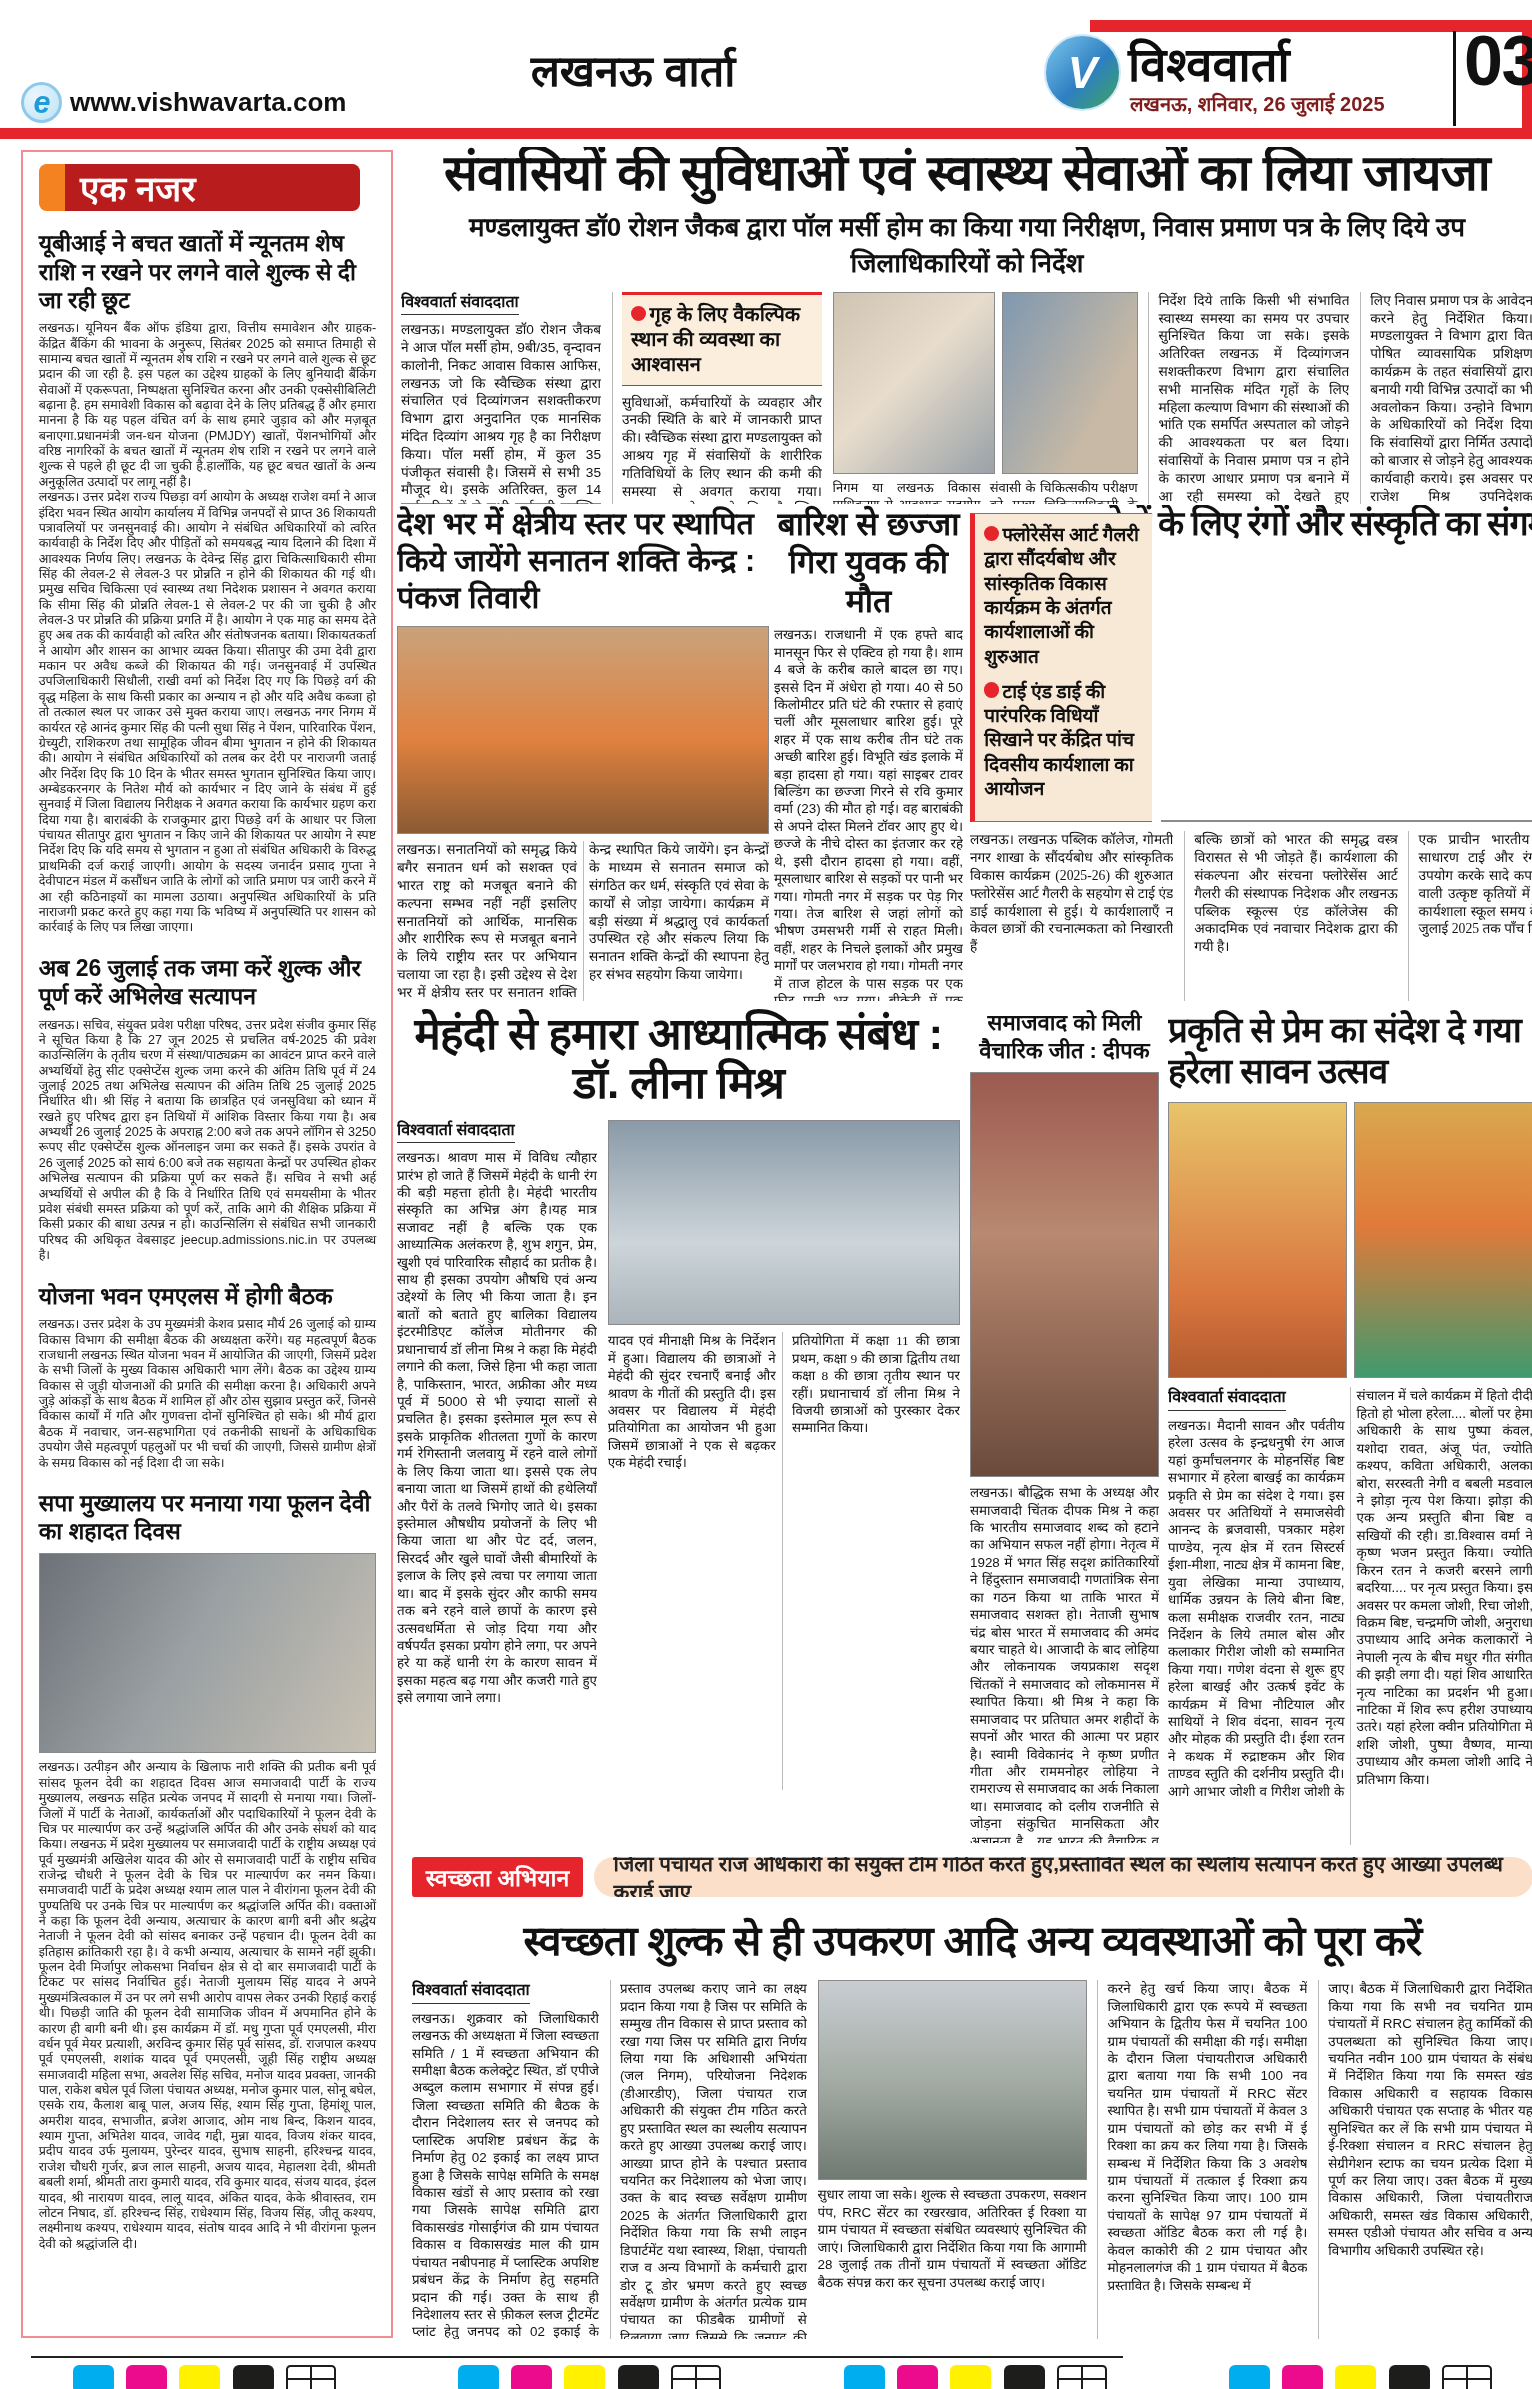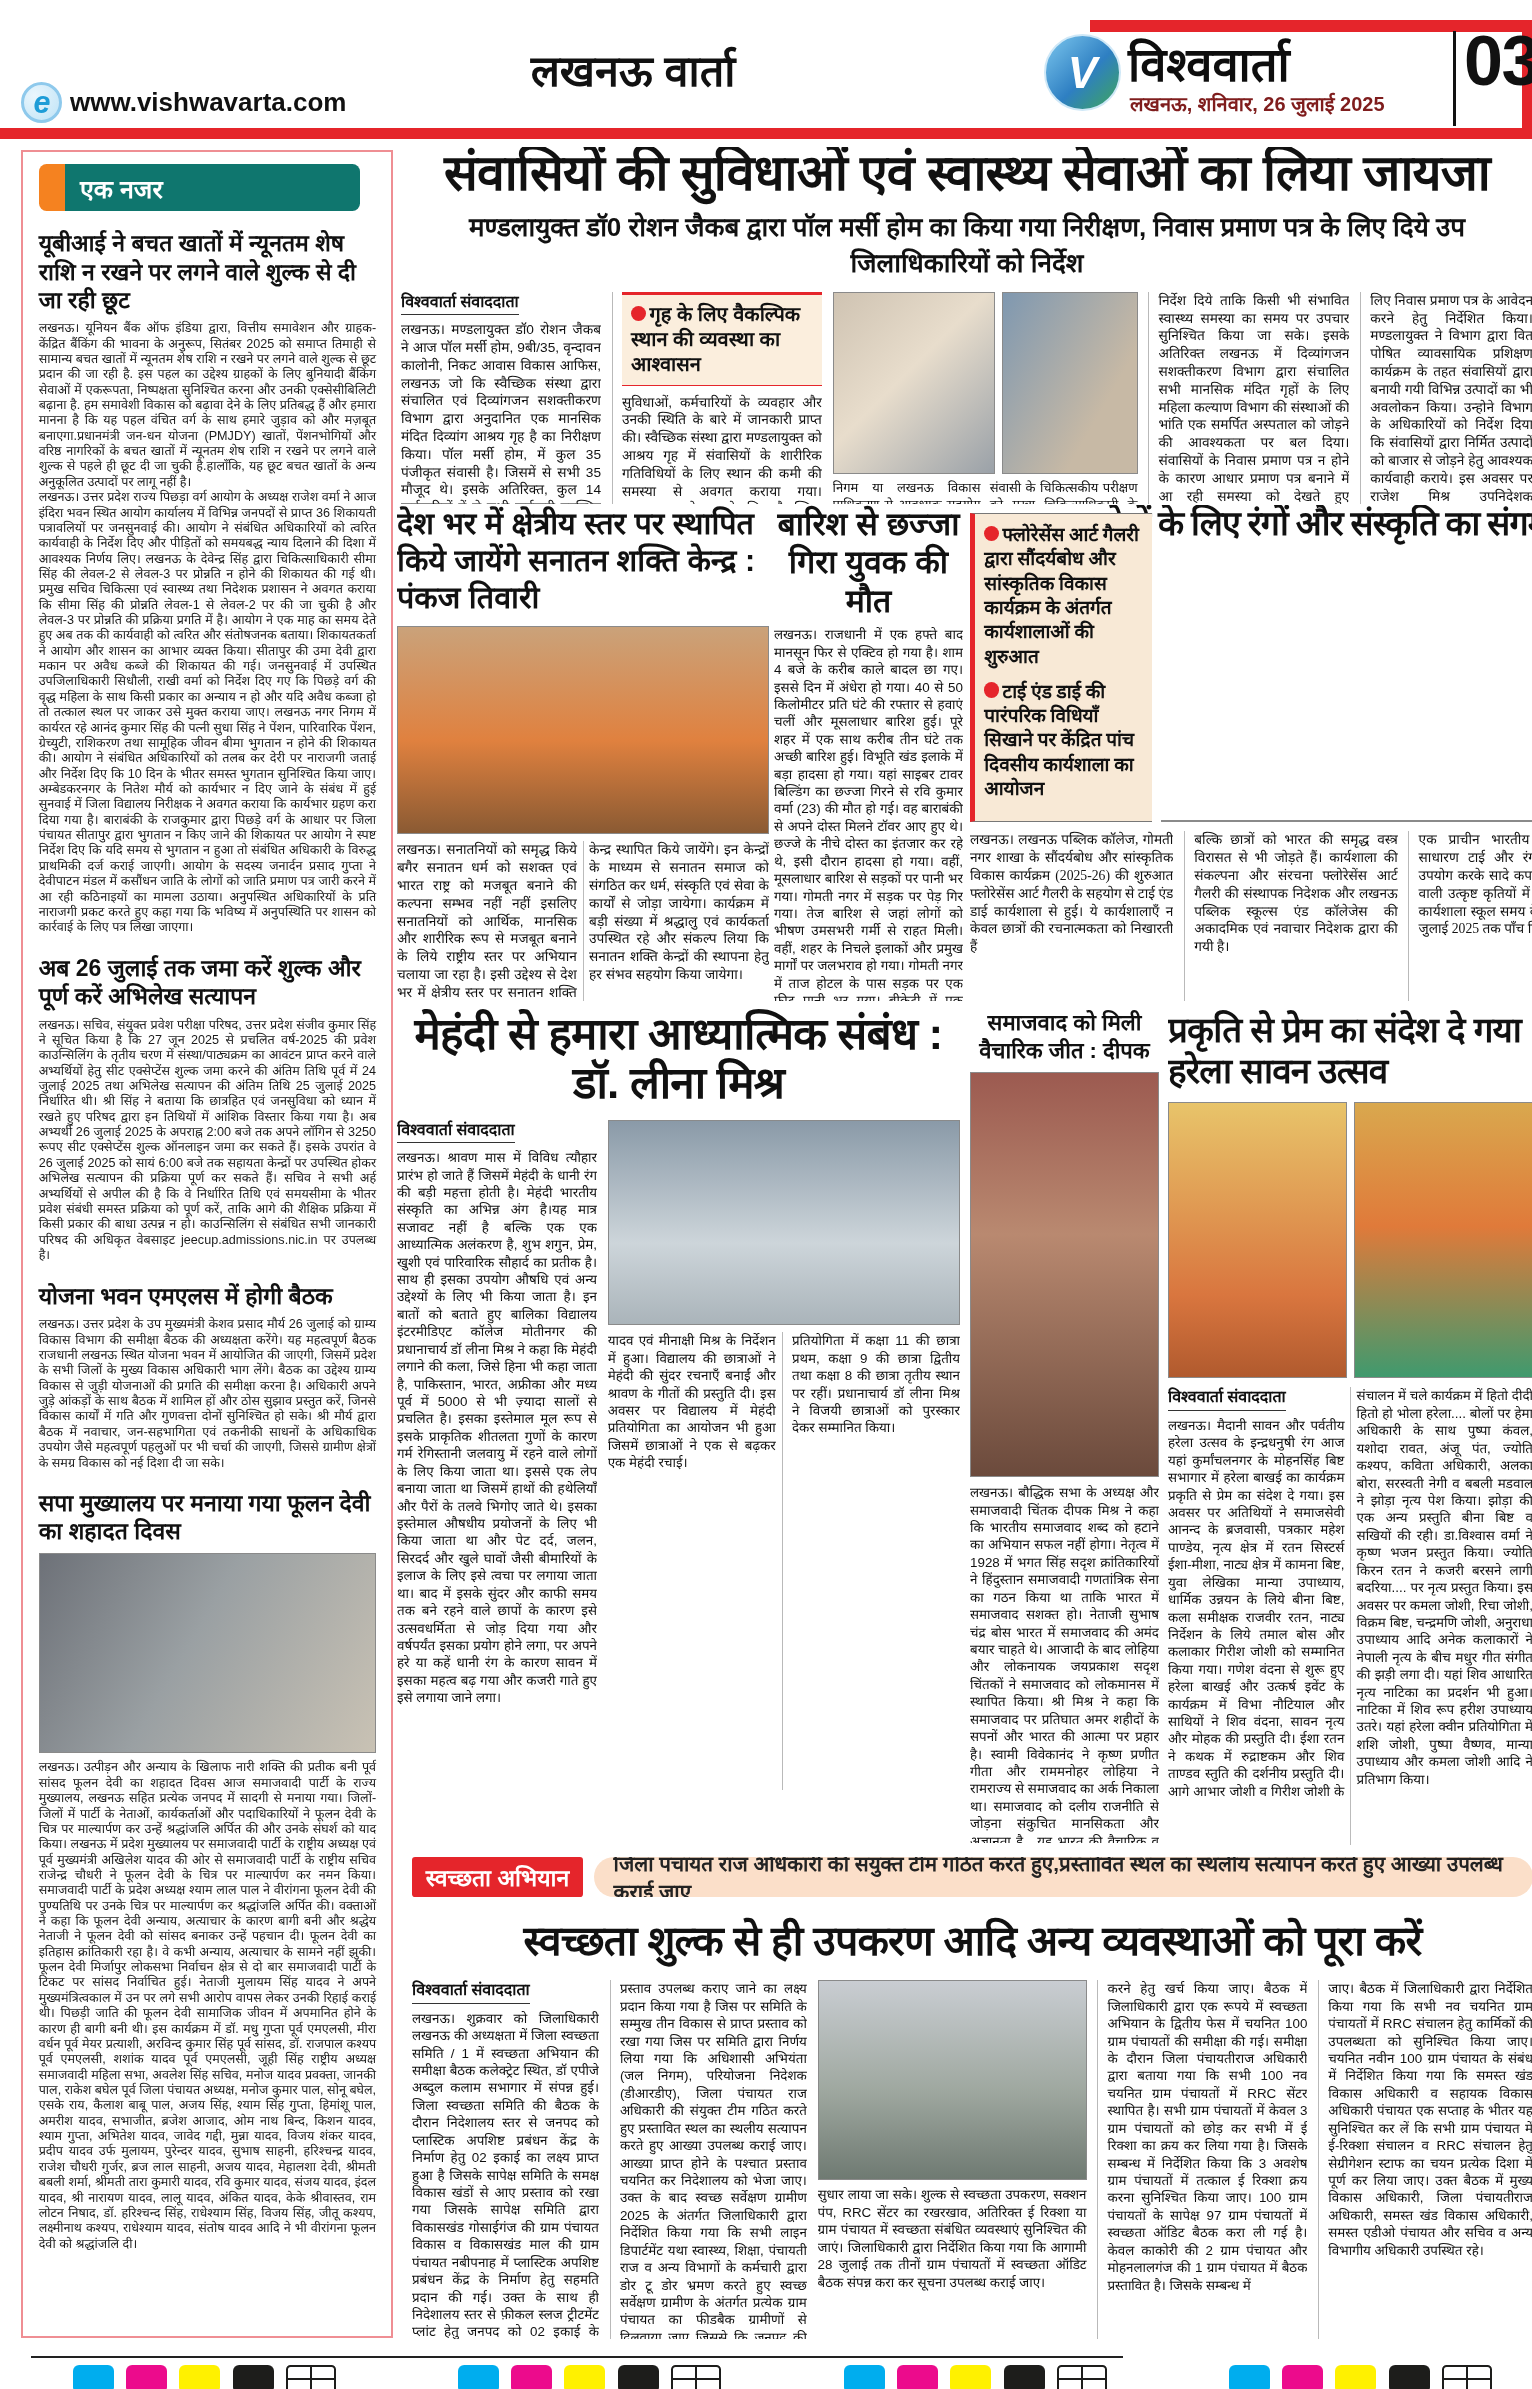--- a/index.html
+++ b/index.html
@@ -28,21 +28,21 @@
   .pg-num{left:1464px;top:21.4px;width:69px;font-size:70px;font-weight:700;letter-spacing:-1.5px;}
   .red-band-top{left:1090px;top:20px;width:443px;height:12.2px;background:#e5252b;}
   .red-strip-right{left:1522px;top:20px;width:10.7px;height:115px;background:#e5252b;}
   .red-rule{left:0;top:128px;width:1533px;height:10.7px;background:#e5252b;}
 
   
   .eknazar{left:21.4px;top:150px;width:372px;height:2188px;border:2.3px solid #ef8e93;box-sizing:border-box;
            padding:12.2px 15.3px;}
   .ek-bar{width:321px;height:47px;border-radius:7.6px;overflow:hidden;display:flex;}
   .ek-bar .orange{width:26px;background:#f58220;}
-  .ek-bar .red{flex:1;background:#0f766e;color:#fff;font-size:25px;font-weight:800;display:flex;align-items:center;padding-left:15.3px;text-align:center;}
+  .ek-bar .red{flex:1;background:#b91c1c;color:#fff;font-size:35px;font-weight:800;display:flex;align-items:center;padding-left:15.3px;text-align:center;}
   .ek-h{font-size:23px;font-weight:800;line-height:1.22;margin:18.3px 0 7.6px 0;}
   .ek-b{font-size:12.6px;line-height:1.22;color:#1a1a1a;}
   .ek-photo{width:100%;height:200px;margin:7.6px 0;background:linear-gradient(120deg,#6d7178,#9aa0a3 45%,#c9c2b4);}
 
   
   .main-story{left:401px;top:147px;width:1132px;height:357px;}
   .main-h1{font-size:50px;font-weight:900;line-height:1.06;text-align:center;letter-spacing:-0.8px;}
   .main-h2{font-size:26px;font-weight:700;text-align:center;margin-top:7.6px;}
   .main-cols{display:flex;gap:10.7px;margin-top:12.2px;height:238px;}
   .mcol{font-size:13.7px;line-height:1.3;}
@@ -79,21 +79,21 @@
   .rach-cols{display:flex;gap:10.7px;margin-top:9.2px;height:188px;}
   .rach-cols div{flex:1;font-size:13.7px;line-height:1.3;}
 
   
   .mehndi{left:397px;top:1009px;width:563px;height:844px;}
   .meh-h{font-size:44px;font-weight:900;text-align:center;line-height:1.12;letter-spacing:-0.8px;}
   .meh-row{display:flex;gap:10.7px;margin-top:12.2px;height:687px;}
   .meh-col1{width:200px;font-size:13.4px;line-height:1.3;}
   .meh-right{flex:1;}
   .meh-photo{width:100%;height:205px;background:linear-gradient(180deg,#8a9aa8,#cdd5da 60%,#aab4ba);}
-  .meh-cols{display:flex;gap:6px;margin-top:7.6px;height:458px;}
+  .meh-cols{display:flex;gap:6px;margin-top:7.6px;height:458px;font-family:Liberation Serif, serif;}
   .meh-cols div{flex:1;font-size:13.4px;line-height:1.3;}
 
   
   .samaj{left:970px;top:1009px;width:189px;height:844px;}
   .sam-h{font-size:22px;font-weight:800;text-align:center;line-height:1.25;}
   .sam-photo{width:100%;height:405px;margin:7.6px 0;background:linear-gradient(180deg,#9c5a50 0%,#b98970 40%,#6b4a3c 100%);}
   .sam-b{font-size:13.4px;line-height:1.3;height:359px;}
 
   
   .harela{left:1168px;top:1009px;width:365px;height:844px;}

